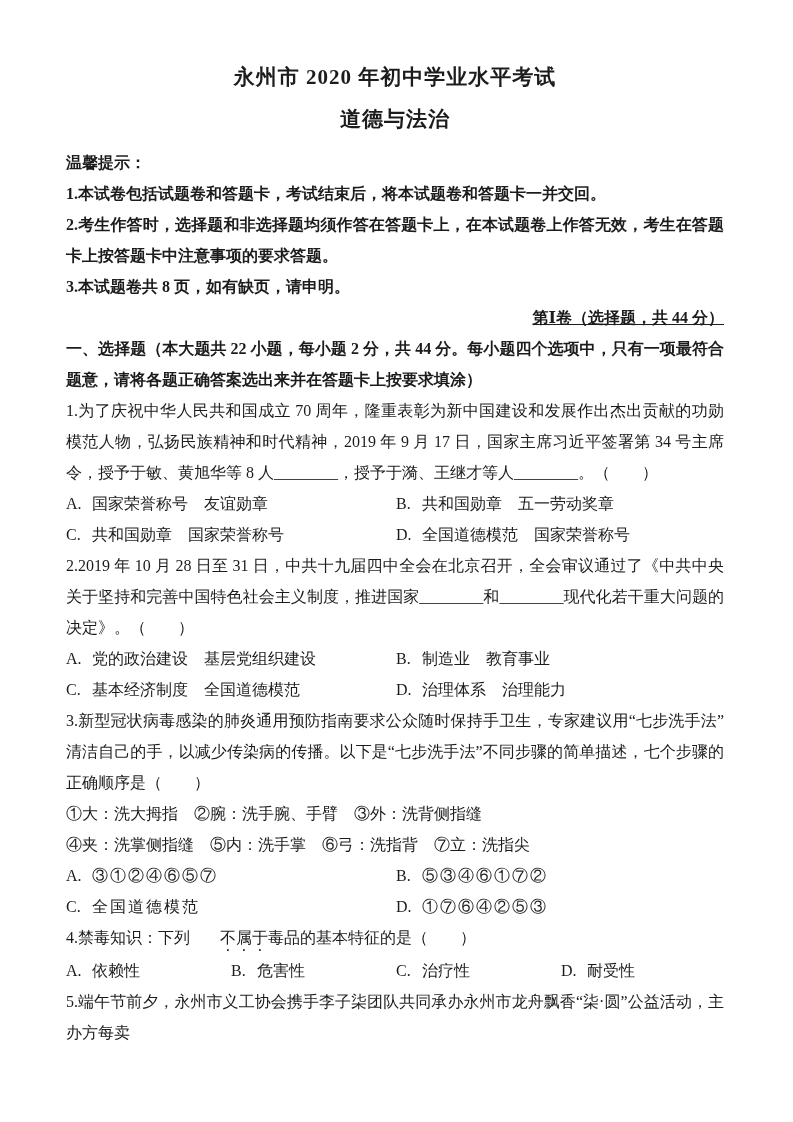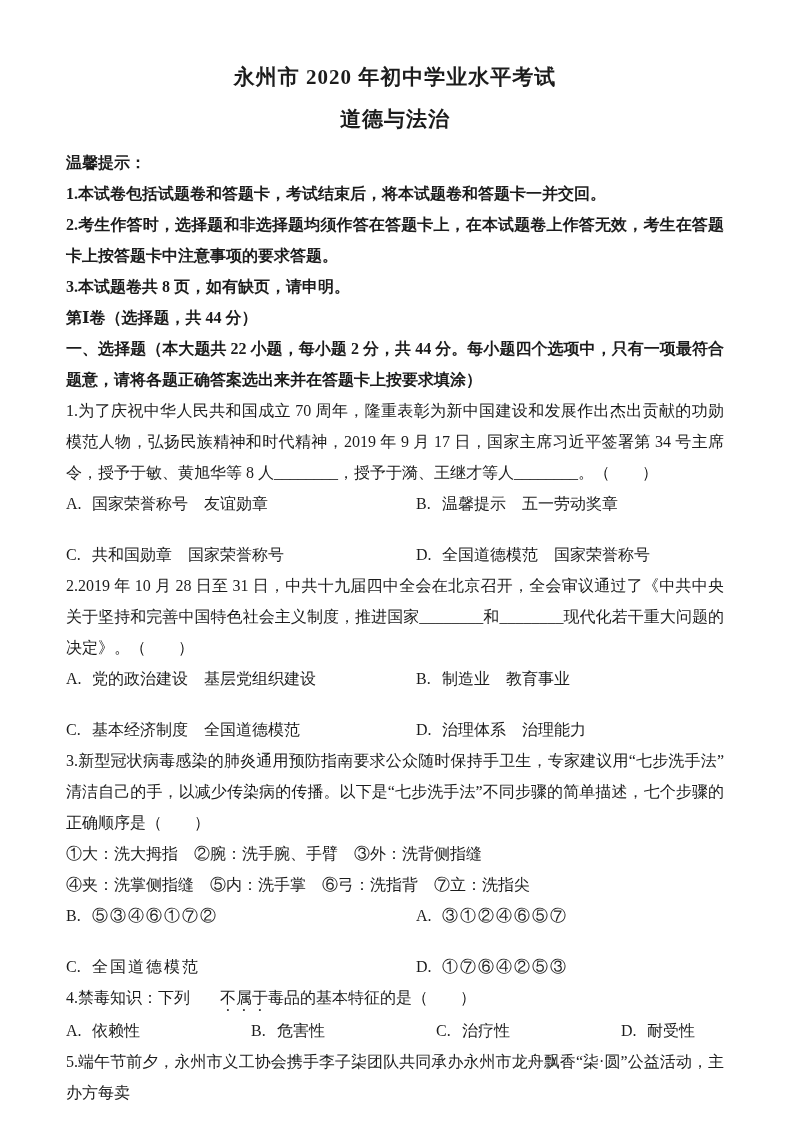--- a/index.html
+++ b/index.html
@@ -13,24 +13,24 @@
     font-size:21px; font-weight:700; text-align:center;
     line-height:26px; margin:0 0 17px 0; letter-spacing:1px;
   }
   .subtitle {
     font-size:21px; font-weight:700; text-align:center;
     line-height:24px; margin:0 0 15px 0; letter-spacing:1px;
   }
   p { margin:0; font-size:16px; line-height:31px; }
   .bold { font-weight:700; }
   .just { text-align:justify; text-justify:inter-ideograph; }
-  .center { text-align:left; }
+  .center { text-align:right;text-decoration:underline; }
   .notice { margin-top:16px; }
   .question { margin:0; }
-  .opts { display:grid;gap:20px; }
+  .opts { display:grid; }
   .cols2 { grid-template-columns:330px 1fr; }
   .cols4 { grid-template-columns:165px 165px 165px 1fr; }
   .opt { white-space:nowrap; }
   .lab { display:inline-block; min-width:26px; }
   .circled { letter-spacing:2px; }
   .emph {
     -webkit-text-emphasis:filled dot #1c1c1c;
     -webkit-text-emphasis-position:under right;
     text-emphasis:filled dot #1c1c1c;
     text-emphasis-position:under right;
@@ -52,43 +52,43 @@
     <p class="bold just">3.本试题卷共 8 页，如有缺页，请申明。</p>
   </section>
 
   <p class="bold center">第Ⅰ卷（选择题，共 44 分）</p>
   <p class="bold just">一、选择题（本大题共 22 小题，每小题 2 分，共 44 分。每小题四个选项中，只有一项最符合题意，请将各题正确答案选出来并在答题卡上按要求填涂）</p>
 
   <div class="question">
     <p class="just">1.为了庆祝中华人民共和国成立 70 周年，隆重表彰为新中国建设和发展作出杰出贡献的功勋模范人物，弘扬民族精神和时代精神，2019 年 9 月 17 日，国家主席习近平签署第 34 号主席令，授予于敏、黄旭华等 8 人________，授予于漪、王继才等人________。（　　）</p>
     <div class="opts cols2">
       <p class="opt"><span class="lab">A.</span><span>国家荣誉称号　友谊勋章</span></p>
-      <p class="opt"><span class="lab">B.</span><span>温馨提示　五一劳动奖章</span></p>
+      <p class="opt"><span class="lab">B.</span><span>共和国勋章　五一劳动奖章</span></p>
       <p class="opt"><span class="lab">C.</span><span>共和国勋章　国家荣誉称号</span></p>
       <p class="opt"><span class="lab">D.</span><span>全国道德模范　国家荣誉称号</span></p>
     </div>
   </div>
 
   <div class="question">
     <p class="just">2.2019 年 10 月 28 日至 31 日，中共十九届四中全会在北京召开，全会审议通过了《中共中央关于坚持和完善中国特色社会主义制度，推进国家________和________现代化若干重大问题的决定》。（　　）</p>
     <div class="opts cols2">
       <p class="opt"><span class="lab">A.</span><span>党的政治建设　基层党组织建设</span></p>
       <p class="opt"><span class="lab">B.</span><span>制造业　教育事业</span></p>
       <p class="opt"><span class="lab">C.</span><span>基本经济制度　全国道德模范</span></p>
       <p class="opt"><span class="lab">D.</span><span>治理体系　治理能力</span></p>
     </div>
   </div>
 
   <div class="question">
     <p class="just">3.新型冠状病毒感染的肺炎通用预防指南要求公众随时保持手卫生，专家建议用“七步洗手法”清洁自己的手，以减少传染病的传播。以下是“七步洗手法”不同步骤的简单描述，七个步骤的正确顺序是（　　）</p>
     <p class="just">①大：洗大拇指　②腕：洗手腕、手臂　③外：洗背侧指缝</p>
     <p class="just">④夹：洗掌侧指缝　⑤内：洗手掌　⑥弓：洗指背　⑦立：洗指尖</p>
     <div class="opts cols2">
+      <p class="opt"><span class="lab">A.</span><span class="circled">③①②④⑥⑤⑦</span></p>
       <p class="opt"><span class="lab">B.</span><span class="circled">⑤③④⑥①⑦②</span></p>
-      <p class="opt"><span class="lab">A.</span><span class="circled">③①②④⑥⑤⑦</span></p>
       <p class="opt"><span class="lab">C.</span><span class="circled">全国道德模范</span></p>
       <p class="opt"><span class="lab">D.</span><span class="circled">①⑦⑥④②⑤③</span></p>
     </div>
   </div>
 
   <div class="question">
     <p class="just"><span>4.禁毒知识：下列</span><span class="emph">不属于</span><span>毒品的基本特征的是（　　）</span></p>
     <div class="opts cols4">
       <p class="opt"><span class="lab">A.</span><span>依赖性</span></p>
       <p class="opt"><span class="lab">B.</span><span>危害性</span></p>

